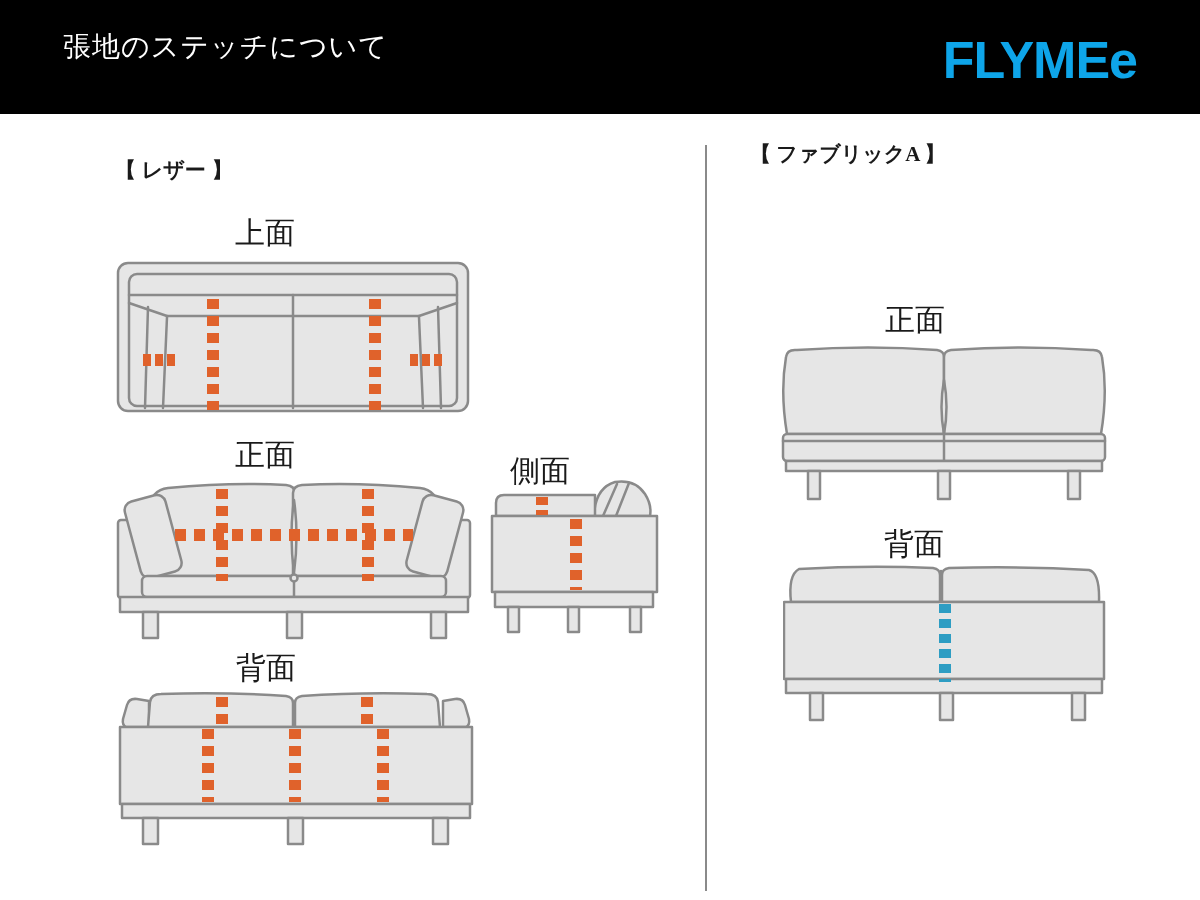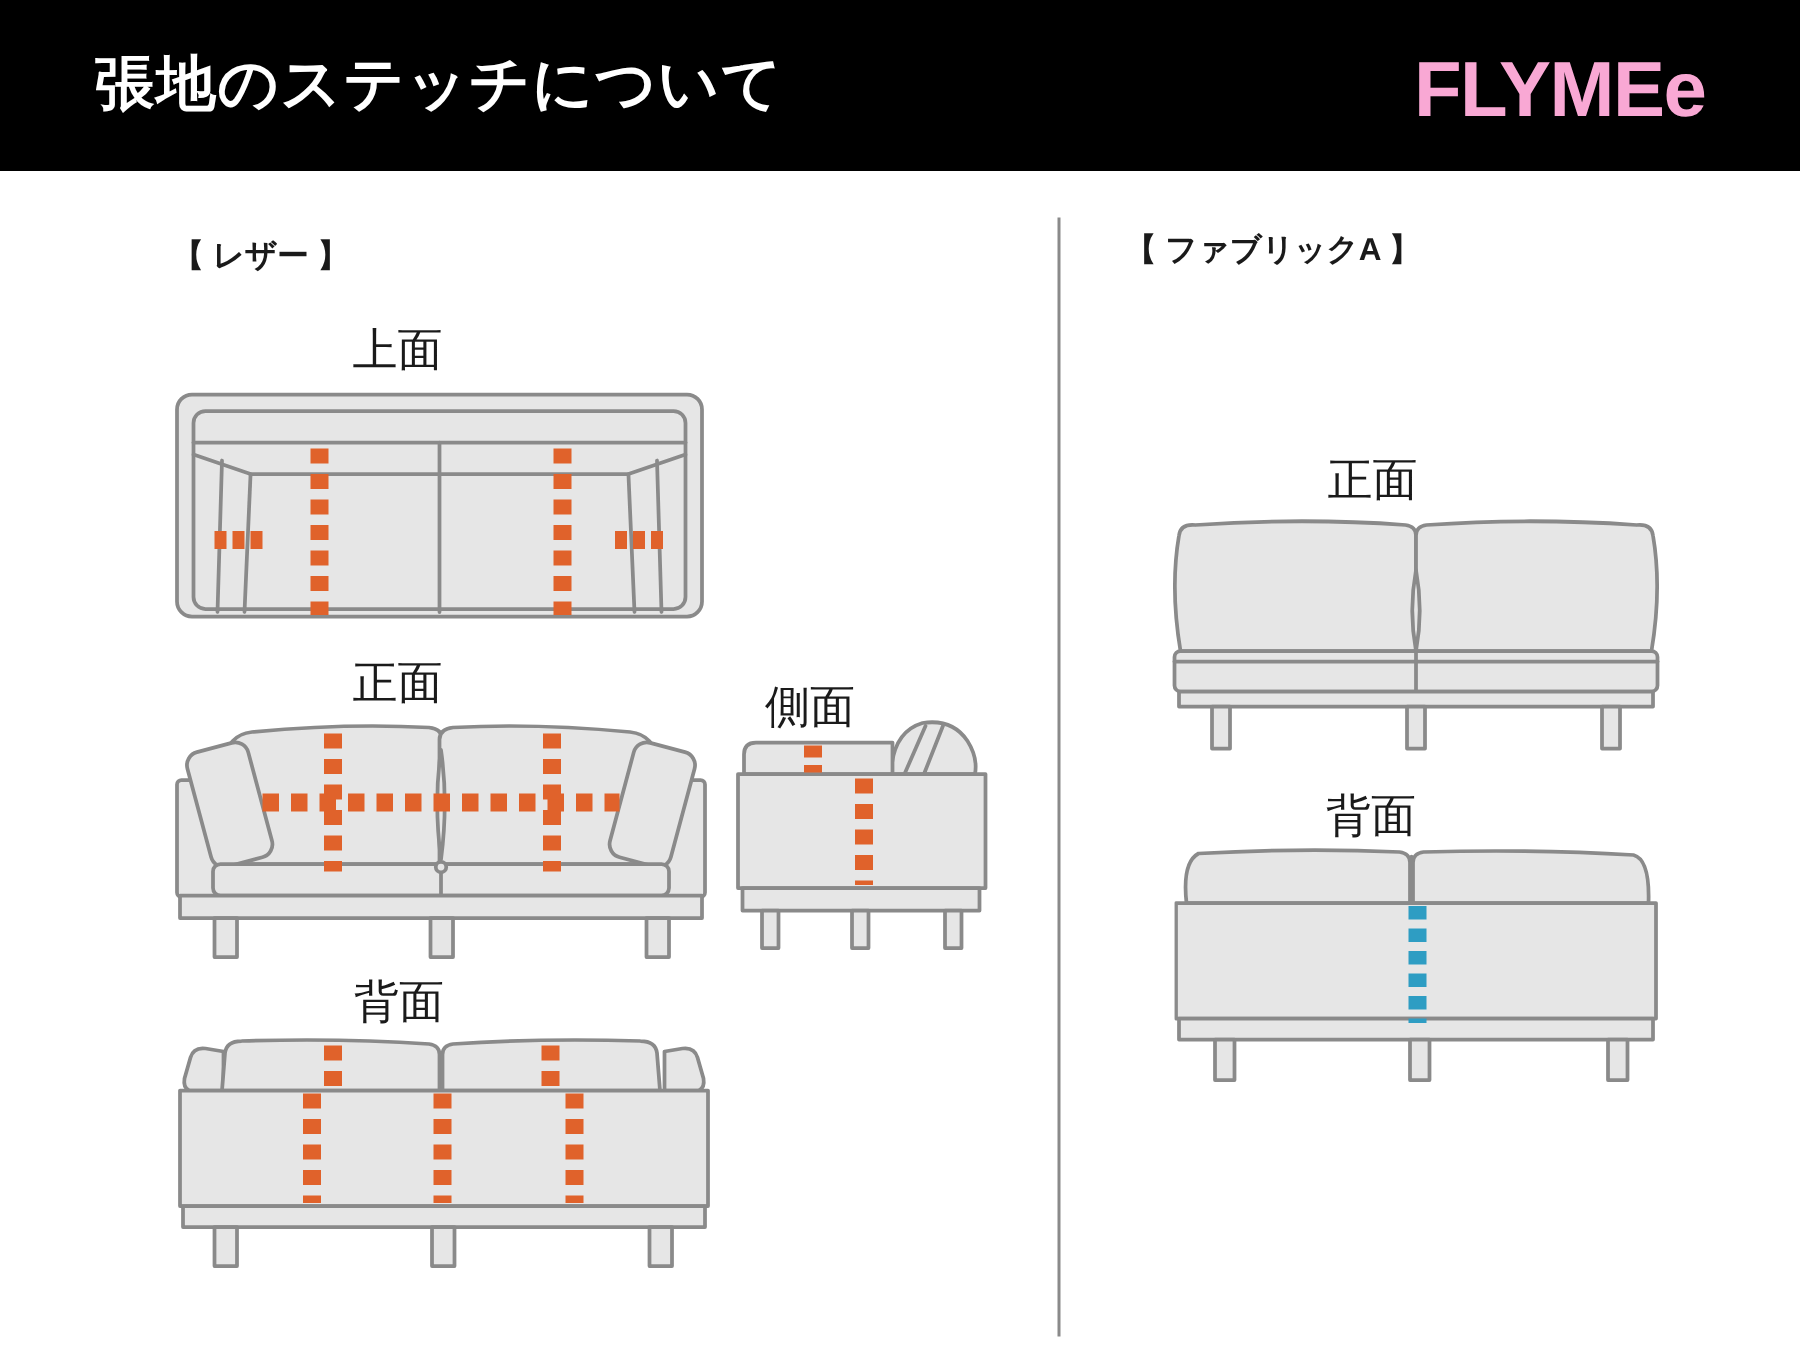--- a/index.html
+++ b/index.html
@@ -9,26 +9,26 @@
     font-family:"Liberation Sans","DejaVu Sans",sans-serif;
     color:#1a1a1a;
   }
   .abs{position:absolute;}
   .header{
     left:0;top:0;width:1200px;height:114px;
     background:var(--header-bg,#000);
   }
   .page-title{
     position:absolute;left:63px;top:28px;
-    font-size:40px;font-weight:bold;color:#fff;
+    font-size:28px;font-weight:normal;color:#fff;
     letter-spacing:1px;white-space:nowrap;
   }
   .logo{
     position:absolute;right:63px;top:30px;
-    font-size:52px;font-weight:bold;color:#f9a8d4;
+    font-size:52px;font-weight:bold;color:#0ea5e9;
     letter-spacing:-1px;white-space:nowrap;
   }
   .divider{
     left:705px;top:145px;width:2px;height:746px;
     background:var(--sofa-line,#7b7b7b);
   }
   .section-title{
     font-size:21px;font-weight:bold;text-align:left;
     width:350px;white-space:nowrap;
   }
@@ -46,21 +46,21 @@
 <body>
 
 <div class="abs header">
   <div class="page-title">張地のステッチについて</div>
   <div class="logo">FLYMEe</div>
 </div>
 
 <div class="abs divider"></div>
 
 <div class="abs section-title" style="left:115px;top:156px;">【 レザー 】</div>
-<div class="abs section-title" style="left:750px;top:152px;">【 ファブリックA 】</div>
+<div class="abs section-title" style="left:750px;top:140px;font-family:Liberation Serif, serif;">【 ファブリックA 】</div>
 
 <div class="abs view-label" style="left:235px;top:213px;">上面</div>
 <div class="abs view-label" style="left:235px;top:435px;">正面</div>
 <div class="abs view-label" style="left:510px;top:439px;margin-top:12px;">側面</div>
 <div class="abs view-label" style="left:236px;top:648px;">背面</div>
 <div class="abs view-label" style="left:885px;top:300px;">正面</div>
 <div class="abs view-label" style="left:884px;top:524px;">背面</div>
 
 <svg class="abs" style="left:116px;top:261px;" width="354" height="153" viewBox="0 0 354 153">
   <g>

